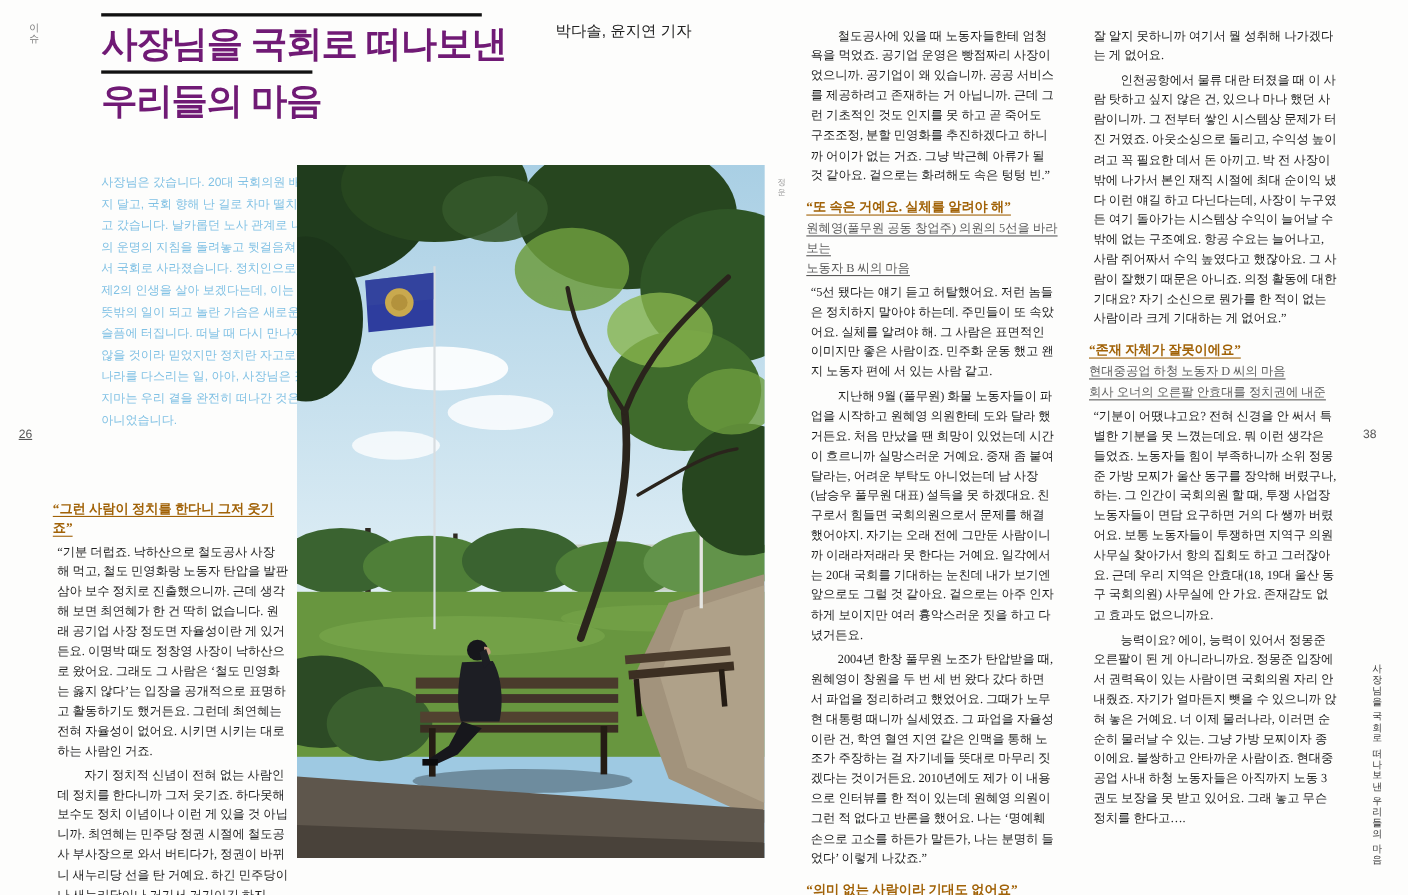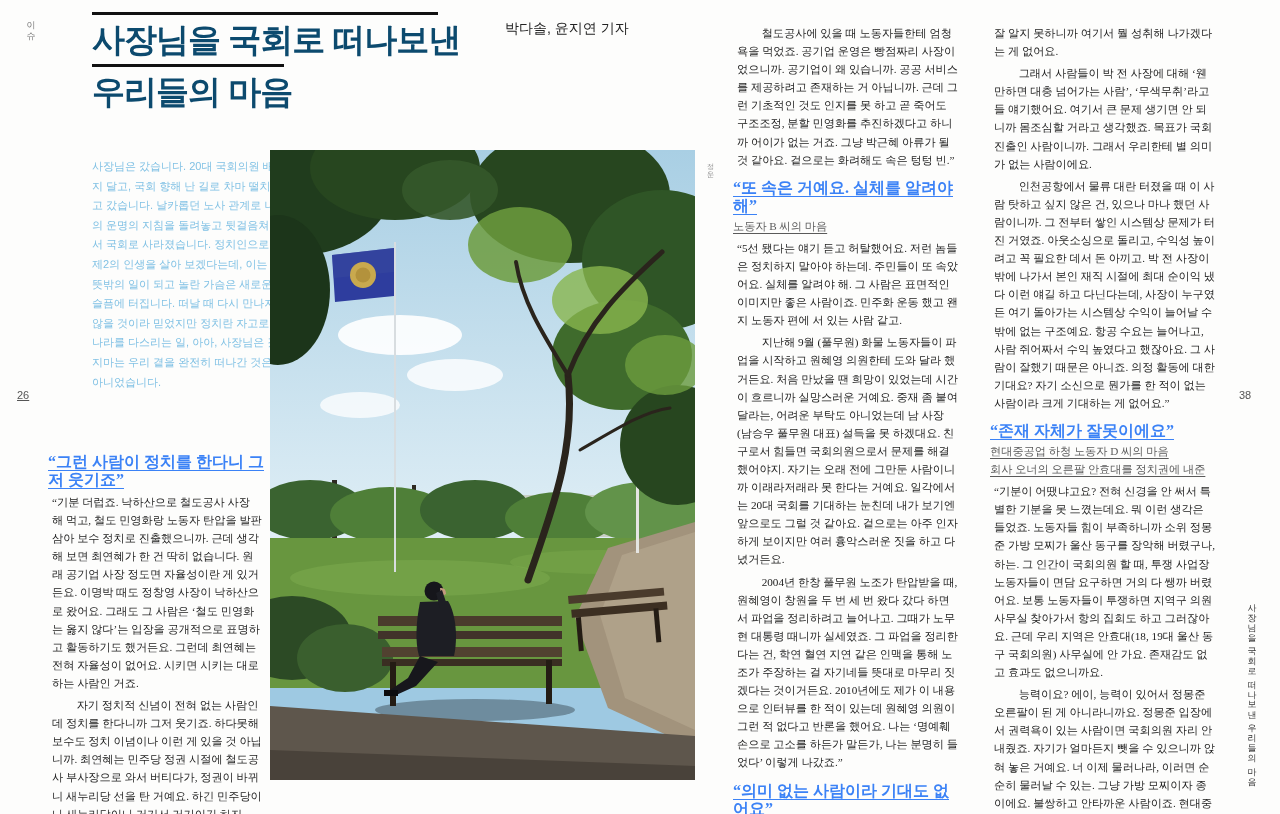--- a/index.html
+++ b/index.html
@@ -9,32 +9,32 @@
   .section-label{position:absolute;left:24px;top:14px;font-size:9px;color:#777;letter-spacing:2px;}
   .pagenum{position:absolute;font-family:"Liberation Sans",sans-serif;font-size:11px;color:#555;}
   .pagenum.pl{left:17px;top:389px;text-decoration:underline;}
   .pagenum.pr{left:1239px;top:389px;}
   .side-title{position:absolute;left:1245px;top:597px;font-size:9px;color:#333;letter-spacing:1px;}
   .title-block{position:absolute;left:92px;top:12px;width:370px;}
   .rule{background:#111;height:3px;}
   .rule-top{width:346px;}
   .rule-mid{width:192px;margin-top:4px;}
   .title-block h1{margin:5px 0 0 0;font-family:"Liberation Sans",sans-serif;font-weight:800;
-                  font-size:33px;line-height:40px;letter-spacing:-1px;color:#0c4a6e;}
+                  font-size:33px;line-height:40px;letter-spacing:-1px;color:#701a75;}
   .byline{position:absolute;left:505px;top:20px;font-family:"Liberation Sans",sans-serif;
           font-size:14px;color:#222;}
   .intro{position:absolute;left:92px;top:157px;width:187px;font-family:"Liberation Sans",sans-serif;
          font-size:11px;line-height:19.6px;color:#80c1e4;}
   .col{position:absolute;font-size:11.2px;line-height:18.1px;text-align:left;}
   .col-left{left:48px;top:440px;width:218px;}
   .col-mid{left:733px;top:20px;width:229px;}
   .col-right{left:990px;top:20px;width:231px;}
   .col p{margin:4px;}
   .col p.ind{text-indent:2.2em;}
-  .sec{font-size:16px;line-height:18px;font-weight:bold;color:#3b82f6;margin:10px 0 2px 0;
+  .sec{font-size:12px;line-height:18px;font-weight:bold;color:#a16207;margin:10px 0 2px 0;
        text-decoration:underline;text-underline-offset:3px;text-decoration-thickness:1px;}
   .sec.first{margin-top:13px;}
   .sub{font-size:11.2px;line-height:18.1px;color:#5a5a5a;text-decoration:underline;
        text-underline-offset:3px;text-decoration-thickness:1px;}
   .sub-wrap{margin-bottom:2px;}
   .photo{position:absolute;left:270px;top:150px;width:425px;height:630px;margin:0;padding:0;
          background:#9ec9e2;}
   .photo svg{display:block;}
   .credit{position:absolute;left:705px;top:157px;font-size:7.5px;color:#999;letter-spacing:1px;}
 </style>
@@ -166,36 +166,36 @@
       <polygon points="0,556 425,586 425,630 0,630" fill="#5e564c"></polygon>
       <polygon points="0,600 425,616 425,630 0,630" fill="#49423a"></polygon>
     </svg>
   </figure>
   <div class="v-label credit">정운</div>
 
   <section class="col col-mid">
     <p class="ind">철도공사에 있을 때 노동자들한테 엄청 욕을 먹었죠. 공기업 운영은 빵점짜리 사장이었으니까. 공기업이 왜 있습니까. 공공 서비스를 제공하려고 존재하는 거 아닙니까. 근데 그런 기초적인 것도 인지를 못 하고 곧 죽어도 구조조정, 분할 민영화를 추진하겠다고 하니까 어이가 없는 거죠. 그냥 박근혜 아류가 될 것 같아요. 겉으로는 화려해도 속은 텅텅 빈.”</p>
     <h2 class="sec">“또 속은 거예요. 실체를 알려야 해”</h2>
     <div class="sub-wrap">
+      <div class="sub">원혜영(풀무원 공동 창업주) 의원의 5선을 바라보는</div>
       <div class="sub">노동자 B 씨의 마음</div>
     </div>
     <p>“5선 됐다는 얘기 듣고 허탈했어요. 저런 놈들은 정치하지 말아야 하는데. 주민들이 또 속았어요. 실체를 알려야 해. 그 사람은 표면적인 이미지만 좋은 사람이죠. 민주화 운동 했고 왠지 노동자 편에 서 있는 사람 같고.</p>
     <p class="ind">지난해 9월 (풀무원) 화물 노동자들이 파업을 시작하고 원혜영 의원한테 도와 달라 했거든요. 처음 만났을 땐 희망이 있었는데 시간이 흐르니까 실망스러운 거예요. 중재 좀 붙여 달라는, 어려운 부탁도 아니었는데 남 사장(남승우 풀무원 대표) 설득을 못 하겠대요. 친구로서 힘들면 국회의원으로서 문제를 해결했어야지. 자기는 오래 전에 그만둔 사람이니까 이래라저래라 못 한다는 거예요. 일각에서는 20대 국회를 기대하는 눈친데 내가 보기엔 앞으로도 그럴 것 같아요. 겉으로는 아주 인자하게 보이지만 여러 흉악스러운 짓을 하고 다녔거든요.</p>
-    <p class="ind">2004년 한창 풀무원 노조가 탄압받을 때, 원혜영이 창원을 두 번 세 번 왔다 갔다 하면서 파업을 정리하려고 늘어나고. 그때가 노무현 대통령 때니까 실세였죠. 그 파업을 정리한다는 건, 학연 혈연 지연 같은 인맥을 통해 노조가 주장하는 걸 자기네들 뜻대로 마무리 짓겠다는 것이거든요. 2010년에도 제가 이 내용으로 인터뷰를 한 적이 있는데 원혜영 의원이 그런 적 없다고 반론을 했어요. 나는 ‘명예훼손으로 고소를 하든가 말든가, 나는 분명히 들었다’ 이렇게 나갔죠.”</p>
+    <p class="ind">2004년 한창 풀무원 노조가 탄압받을 때, 원혜영이 창원을 두 번 세 번 왔다 갔다 하면서 파업을 정리하려고 했었어요. 그때가 노무현 대통령 때니까 실세였죠. 그 파업을 자율성이란 건, 학연 혈연 지연 같은 인맥을 통해 노조가 주장하는 걸 자기네들 뜻대로 마무리 짓겠다는 것이거든요. 2010년에도 제가 이 내용으로 인터뷰를 한 적이 있는데 원혜영 의원이 그런 적 없다고 반론을 했어요. 나는 ‘명예훼손으로 고소를 하든가 말든가, 나는 분명히 들었다’ 이렇게 나갔죠.”</p>
     <h2 class="sec">“의미 없는 사람이라 기대도 없어요”</h2>
     <div class="sub-wrap">
       <div class="sub">공항공사에서 정치인의 꿈을 키운 박완수 사장을 보내는</div>
 
     </div>
 
   </section>
 
   <section class="col col-right">
     <p>잘 알지 못하니까 여기서 뭘 성취해 나가겠다는 게 없어요.</p>
-    <p class="ind">그래서 사람들이 박 전 사장에 대해 ‘웬만하면 대충 넘어가는 사람’, ‘무색무취’라고들 얘기했어요. 여기서 큰 문제 생기면 안 되니까 몸조심할 거라고 생각했죠. 목표가 국회 진출인 사람이니까. 그래서 우리한테 별 의미가 없는 사람이에요.</p>
     <p class="ind">인천공항에서 물류 대란 터졌을 때 이 사람 탓하고 싶지 않은 건, 있으나 마나 했던 사람이니까. 그 전부터 쌓인 시스템상 문제가 터진 거였죠. 아웃소싱으로 돌리고, 수익성 높이려고 꼭 필요한 데서 돈 아끼고. 박 전 사장이 밖에 나가서 본인 재직 시절에 최대 순이익 냈다 이런 얘길 하고 다닌다는데, 사장이 누구였든 여기 돌아가는 시스템상 수익이 늘어날 수밖에 없는 구조예요. 항공 수요는 늘어나고, 사람 쥐어짜서 수익 높였다고 했잖아요. 그 사람이 잘했기 때문은 아니죠. 의정 활동에 대한 기대요? 자기 소신으로 뭔가를 한 적이 없는 사람이라 크게 기대하는 게 없어요.”</p>
     <h2 class="sec">“존재 자체가 잘못이에요”</h2>
     <div class="sub-wrap">
       <div class="sub">현대중공업 하청 노동자 D 씨의 마음</div>
       <div class="sub">회사 오너의 오른팔 안효대를 정치권에 내준</div>
     </div>
     <p>“기분이 어땠냐고요? 전혀 신경을 안 써서 특별한 기분을 못 느꼈는데요. 뭐 이런 생각은 들었죠. 노동자들 힘이 부족하니까 소위 정몽준 가방 모찌가 울산 동구를 장악해 버렸구나, 하는. 그 인간이 국회의원 할 때, 투쟁 사업장 노동자들이 면담 요구하면 거의 다 쌩까 버렸어요. 보통 노동자들이 투쟁하면 지역구 의원 사무실 찾아가서 항의 집회도 하고 그러잖아요. 근데 우리 지역은 안효대(18, 19대 울산 동구 국회의원) 사무실에 안 가요. 존재감도 없고 효과도 없으니까요.</p>
     <p class="ind">능력이요? 에이, 능력이 있어서 정몽준 오른팔이 된 게 아니라니까요. 정몽준 입장에서 권력욕이 있는 사람이면 국회의원 자리 안 내줬죠. 자기가 얼마든지 뺏을 수 있으니까 앉혀 놓은 거예요. 너 이제 물러나라, 이러면 순순히 물러날 수 있는. 그냥 가방 모찌이자 종이에요. 불쌍하고 안타까운 사람이죠. 현대중공업 사내 하청 노동자들은 아직까지 노동 3권도 보장을 못 받고 있어요. 그래 놓고 무슨 정치를 한다고….</p>
 
   </section>

